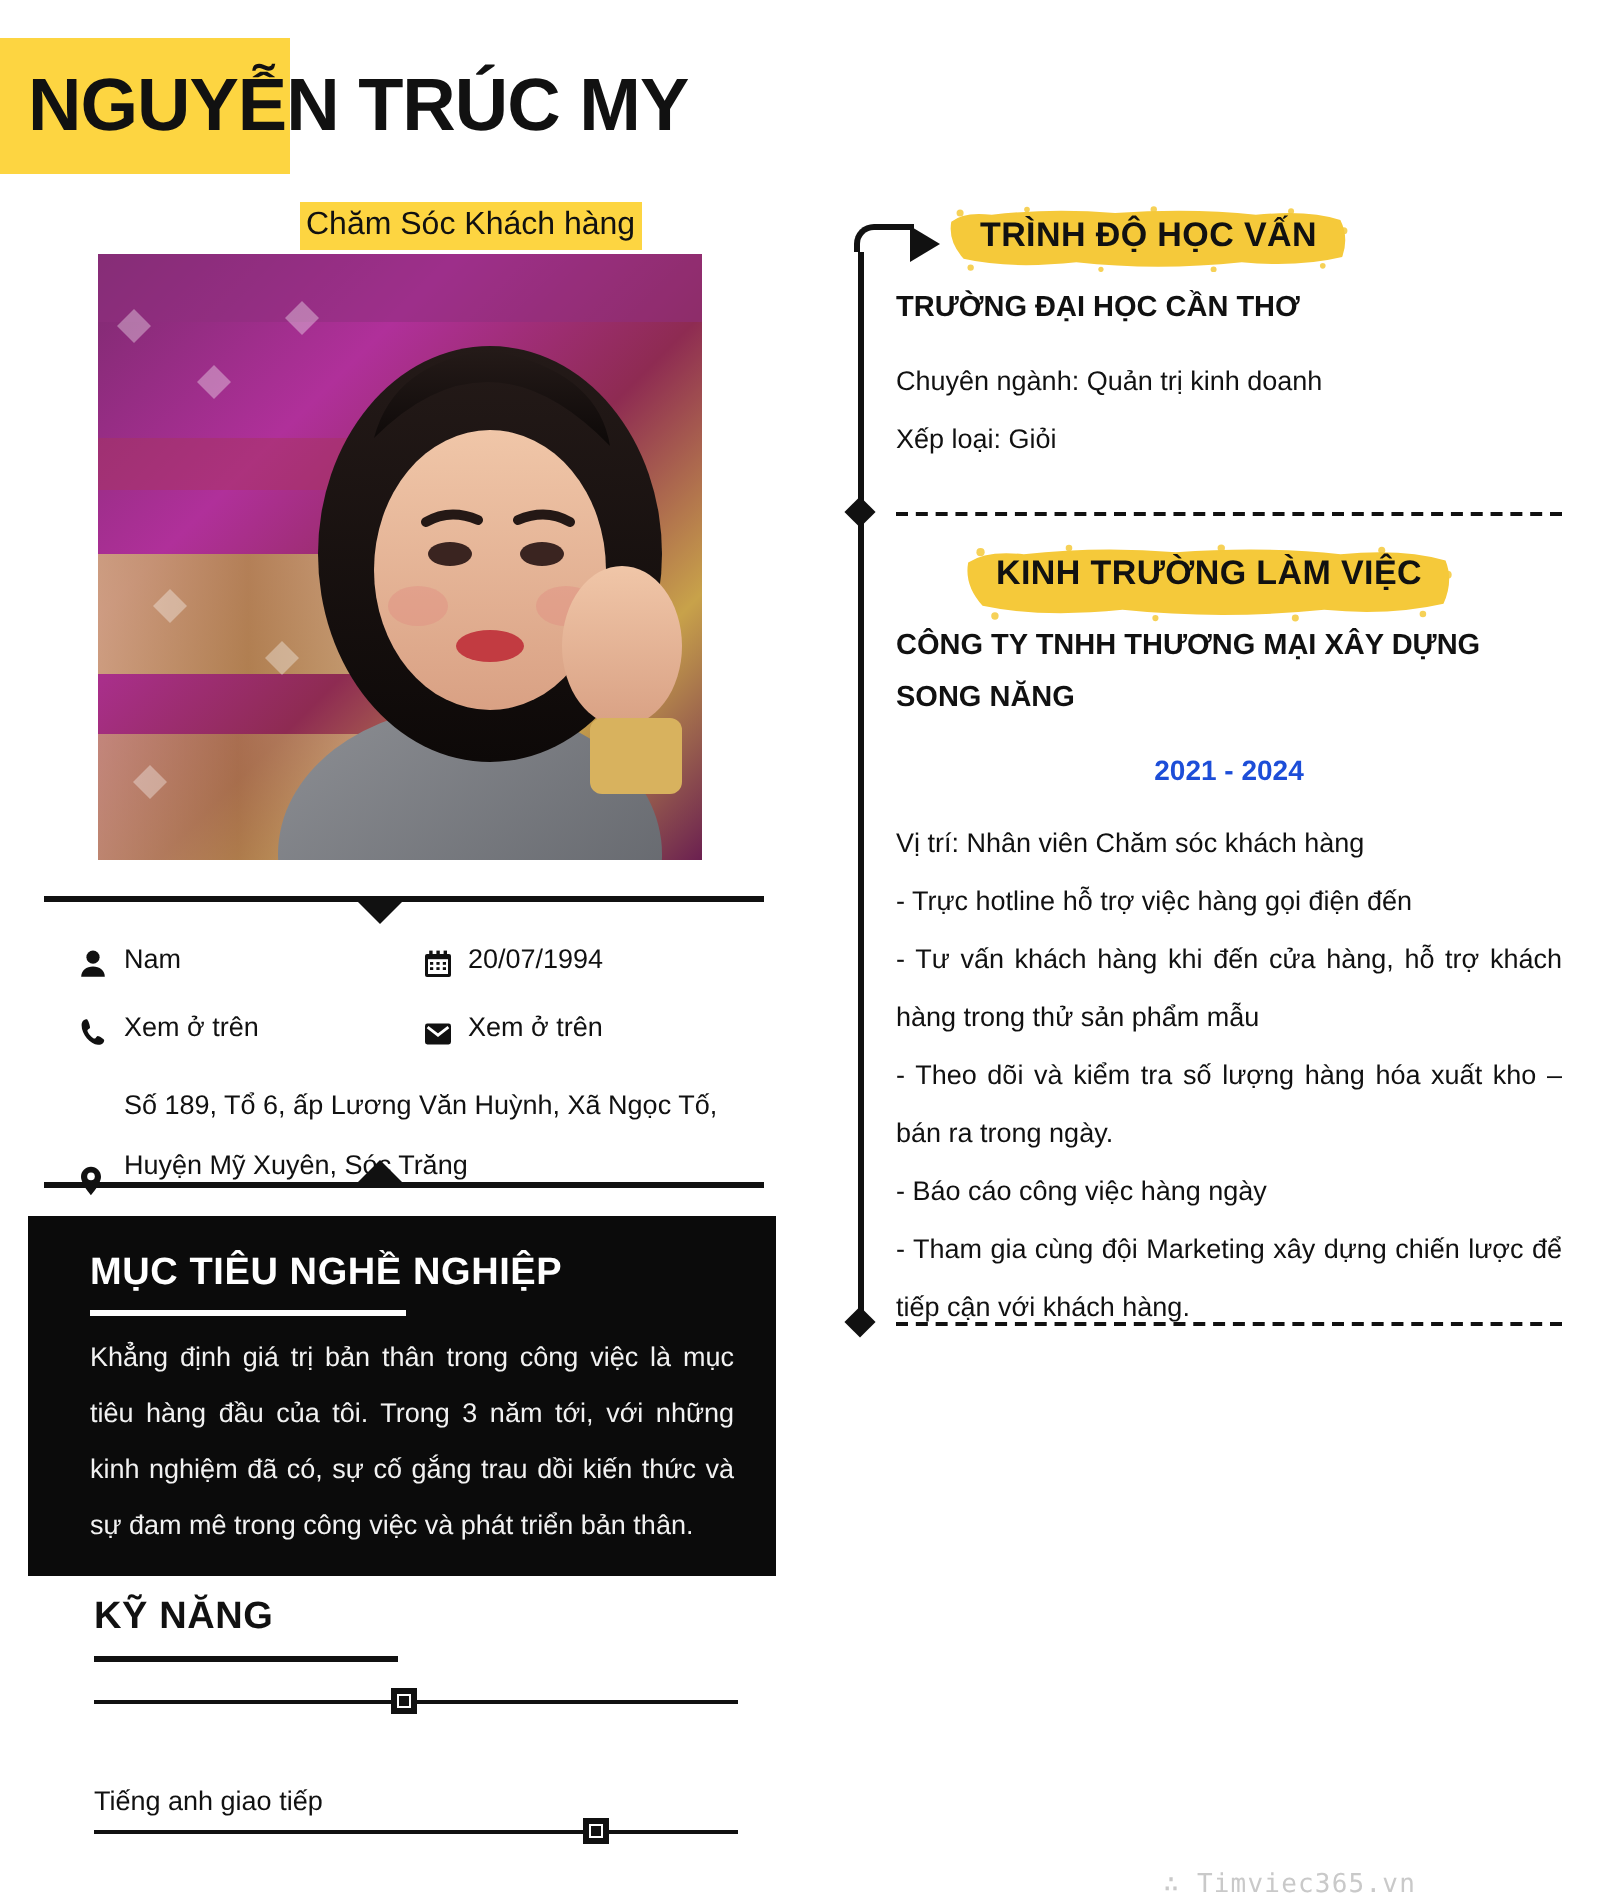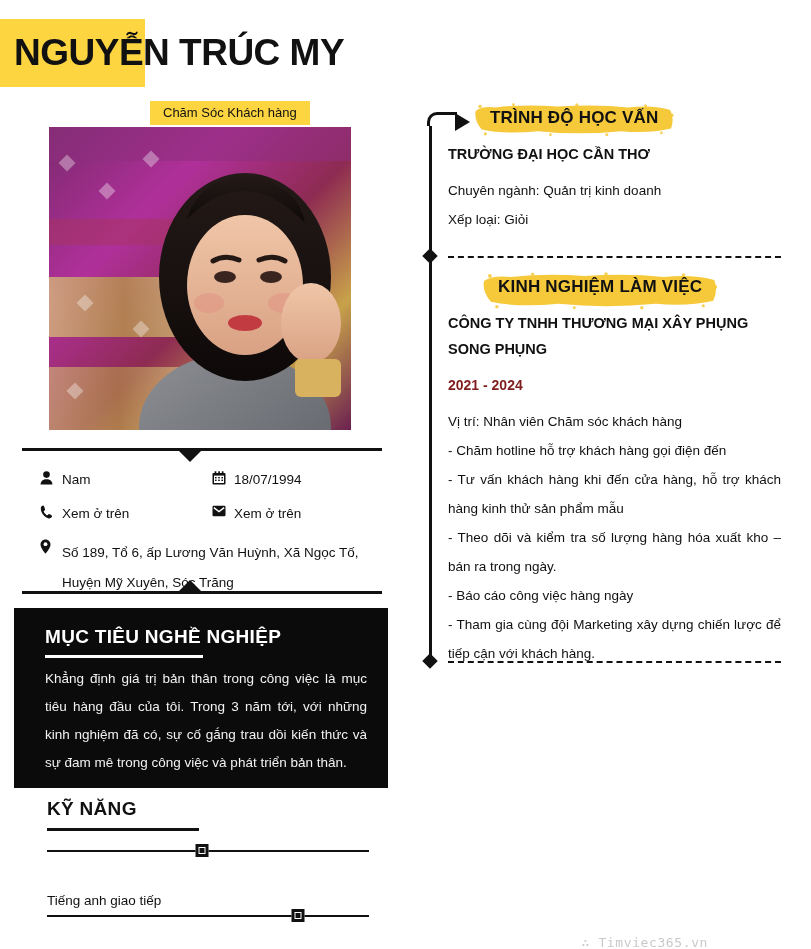--- a/index.html
+++ b/index.html
@@ -16,21 +16,21 @@
   
   .name-block{position:absolute;left:0;top:5px;width:145px;height:68px;background:#FDD541;}
   .name-text{
     position:absolute;left:14px;top:18px;
     font-size:37px;font-weight:bold;letter-spacing:-0.5px;
     color:#111;white-space:nowrap;line-height:42px;
   }
   .job-title{
     position:absolute;left:150px;top:87px;
     background:#FDD541;color:#111;
-    font-size:13px;line-height:22px;padding:1px 13px;
+    font-size:16px;line-height:22px;padding:1px 3px;
     white-space:nowrap;
   }
 
   
   .photo{
     position:absolute;left:49px;top:113px;width:302px;height:303px;
     overflow:hidden;background:#4a1d3f;
   }
   .photo-bg{position:absolute;inset:0;}
 
@@ -38,21 +38,21 @@
   .contact{
     position:absolute;left:22px;top:434px;width:360px;height:148px;
   }
   .rule{position:absolute;left:0;width:360px;height:3px;background:#111;}
   .rule.top{top:0;}
   .rule.bottom{top:143px;}
   .tri{position:absolute;left:157px;width:0;height:0;border-left:11px solid transparent;border-right:11px solid transparent;}
   .tri.down{top:3px;border-top:11px solid #111;}
   .tri.up{top:132px;border-bottom:11px solid #111;}
 
-  .crow{position:absolute;display:flex;align-items:flex-start;font-size:13.5px;line-height:19px;}
+  .crow{position:absolute;display:flex;align-items:flex-end;font-size:13.5px;line-height:19px;}
   .cicon{width:22px;flex:none;display:flex;justify-content:flex-start;align-items:flex-start;padding-top:1px;}
   .cicon svg{display:block;}
   .ctext{color:#111;}
   .ctext.wide{width:305px;line-height:30px;}
 
   
   .objective{
     position:absolute;left:14px;top:594px;width:374px;height:180px;
     background:#0b0b0b;color:#ffffff;
   }
@@ -94,21 +94,21 @@
   .r-sec{position:absolute;left:448px;width:333px;}
   .brush{
     position:relative;display:inline-block;padding:5px 17px 6px 17px;
     font-size:17px;font-weight:bold;letter-spacing:0.2px;color:#111;
     white-space:nowrap;
   }
   .brush .brush-bg{position:absolute;left:0;top:0;right:0;bottom:0;z-index:0;}
   .brush .brush-label{position:relative;z-index:1;}
   .r-org{font-size:14.5px;font-weight:bold;line-height:26px;color:#111;}
   .r-line{font-size:13.5px;line-height:29px;color:#111;}
-  .r-date{font-size:14px;font-weight:bold;color:#7f1d1d;text-align:left;line-height:26px;}
+  .r-date{font-size:14px;font-weight:bold;color:#1d4ed8;text-align:center;line-height:26px;}
   .r-body{font-size:13.5px;line-height:29px;color:#111;text-align:justify;}
   .r-body div{margin:0;}
 
   
   .footer{
     position:absolute;right:26px;bottom:13px;
     font-family:"DejaVu Sans Mono", monospace;
     font-size:13px;color:#c9c9c9;letter-spacing:0.6px;white-space:nowrap;
   }
 </style>
@@ -203,21 +203,21 @@
             <g fill="#111">
               <rect x="3" y="6" width="1.6" height="1.4"></rect>
               <rect x="6.2" y="6" width="1.6" height="1.4"></rect>
               <rect x="9.4" y="6" width="1.6" height="1.4"></rect>
               <rect x="3" y="8.6" width="1.6" height="1.4"></rect>
               <rect x="6.2" y="8.6" width="1.6" height="1.4"></rect>
               <rect x="9.4" y="8.6" width="1.6" height="1.4"></rect>
             </g>
           </svg>
       </span>
-      <span class="ctext">18/07/1994</span>
+      <span class="ctext">20/07/1994</span>
     </div>
 
     <div class="crow" style="left:18px;top:56px;">
       <span class="cicon">
         <svg width="13" height="14" viewBox="0 0 13 14">
             <path d="M3.4 0.6C2.1 0.6 0.8 1.6 0.8 3.6c0 4.6 4.3 9.4 8.2 9.8 1.8 0.2 3.1-1.1 3.1-2.3 0-0.6-2.7-2.3-3.3-2.1-0.5 0.1-0.9 1.3-1.4 1.3-1.1 0-3.7-2.9-3.7-4.1 0-0.5 1.2-0.8 1.3-1.3C5.2 4.2 4 0.6 3.4 0.6z" fill="#111"></path>
           </svg>
       </span>
       <span class="ctext">Xem ở trên</span>
     </div>
@@ -313,29 +313,29 @@
               <circle cx="52" cy="2" r="1.6"></circle>
               <circle cx="126" cy="2" r="1.8"></circle>
             <circle cx="204" cy="3" r="1.7"></circle>
               <circle cx="236" cy="15" r="2"></circle>
               <circle cx="16" cy="35" r="1.8"></circle>
             <circle cx="94" cy="36" r="1.5"></circle>
               <circle cx="162" cy="36" r="1.7"></circle>
               <circle cx="224" cy="34" r="1.6"></circle>
           </g>
         </svg>
-        <span class="brush-label">KINH NGHIỆM LÀM VIỆC</span>
-      </span>
-    </div>
-    <div class="r-org" style="margin-top:7px;">CÔNG TY TNHH THƯƠNG MẠI XÂY PHỤNG SONG PHỤNG</div>
+        <span class="brush-label">KINH TRƯỜNG LÀM VIỆC</span>
+      </span>
+    </div>
+    <div class="r-org" style="margin-top:7px;">CÔNG TY TNHH THƯƠNG MẠI XÂY DỰNG SONG NĂNG</div>
     <div class="r-date" style="margin-top:10px;">2021 - 2024</div>
     <div class="r-line" style="margin-top:9px;">Vị trí: Nhân viên Chăm sóc khách hàng</div>
     <div class="r-body" id="duties">
-        <div>- Chăm hotline hỗ trợ khách hàng gọi điện đến</div>
-        <div>- Tư vấn khách hàng khi đến cửa hàng, hỗ trợ khách hàng kinh thử sản phẩm mẫu</div>
+        <div>- Trực hotline hỗ trợ việc hàng gọi điện đến</div>
+        <div>- Tư vấn khách hàng khi đến cửa hàng, hỗ trợ khách hàng trong thử sản phẩm mẫu</div>
         <div>- Theo dõi và kiểm tra số lượng hàng hóa xuất kho – bán ra trong ngày.</div>
         <div>- Báo cáo công việc hàng ngày</div>
         <div>- Tham gia cùng đội Marketing xây dựng chiến lược để tiếp cận với khách hàng.</div>
       </div>
   </div>
 
   <div class="footer">∴ Timviec365.vn</div>
 
 </div>
 

